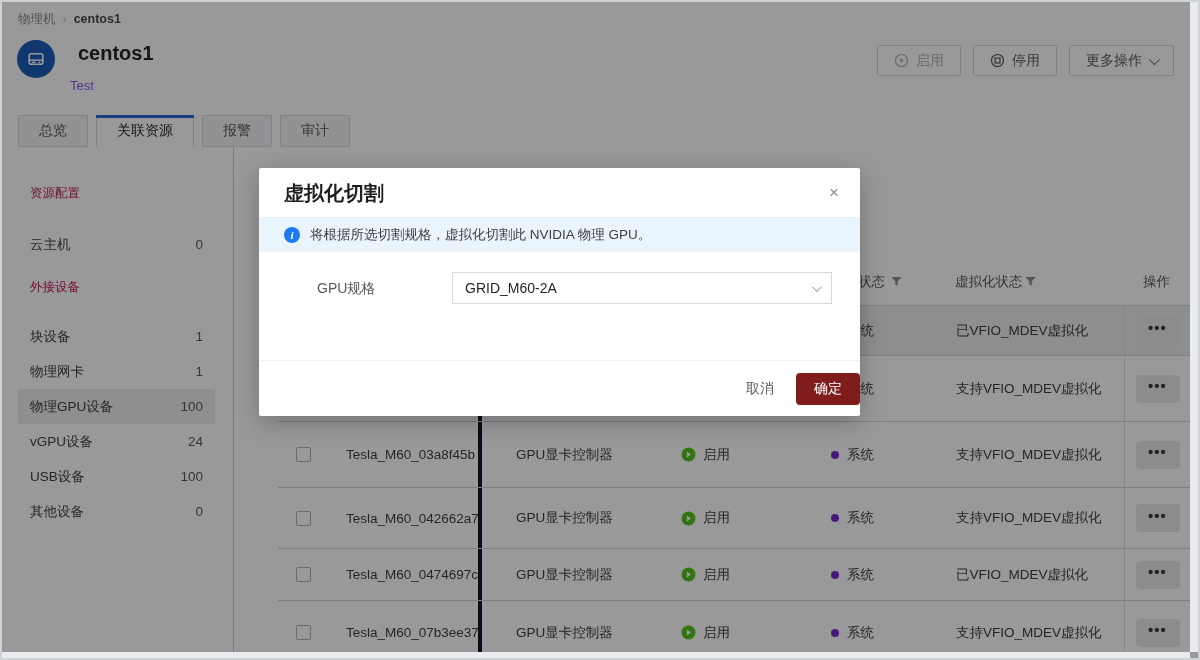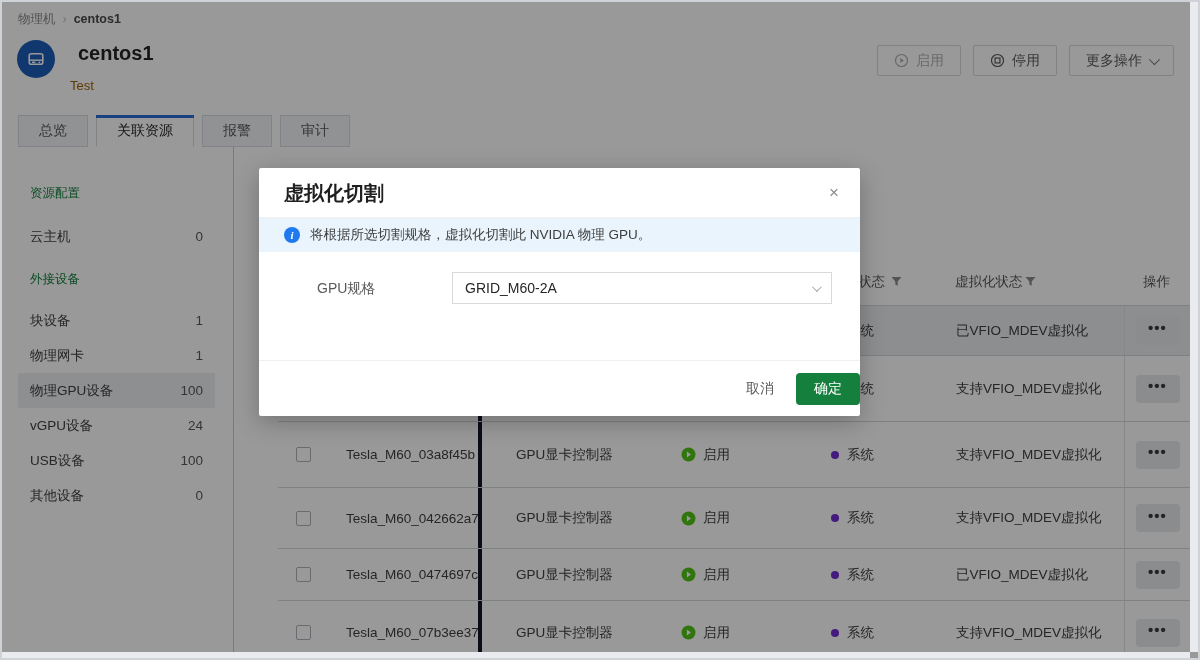--- a/index.html
+++ b/index.html
@@ -9,21 +9,21 @@
   #app { position:absolute; inset:0; background:#fff; }
 
   
   .breadcrumb { position:absolute; left:18px; top:11px; font-size:12.5px; color:#8c8c8c; }
   .breadcrumb .sep { margin:0 7px; color:#bfbfbf; }
   .breadcrumb .current { color:#4a4a4a; font-weight:700; }
 
   .host-icon { position:absolute; left:17px; top:40px; width:38px; height:38px; border-radius:50%;
                background:#1b5cb8; display:flex; align-items:center; justify-content:center; }
   .page-title { position:absolute; left:78px; top:42px; font-size:20px; font-weight:700; color:#262626; }
-  .page-sub   { position:absolute; left:70px; top:78px; font-size:13px; color:#a16207; }
+  .page-sub   { position:absolute; left:70px; top:78px; font-size:13px; color:#8b5cf6; }
 
   .top-actions { position:absolute; right:26px; top:45px; display:flex; gap:12px; }
   .btn { height:31px; background:#fff; border:1px solid #d9d9d9; border-radius:2px;
          font-size:14px; color:#595959; display:flex; align-items:center; gap:7px;
          padding:0 16px; cursor:pointer; font-family:inherit; }
   .btn.disabled { color:#b0b0b0; }
   .btn svg { flex:0 0 auto; }
   .chev { width:8px; height:8px; border-right:1.6px solid #737373; border-bottom:1.6px solid #737373;
           transform:rotate(45deg) translateY(-2px); display:inline-block; }
 
@@ -31,22 +31,22 @@
   .tabs { position:absolute; left:18px; top:115px; display:flex; gap:8px; height:32px; }
   .tab { min-width:60px; padding:0 20px; background:#f2f3f5; border:1px solid #d9dbe0;
          display:flex; align-items:center; justify-content:center; font-size:14px; color:#595959;
          cursor:pointer; position:relative; }
   .tab.active { background:#fff; color:#262626; border-bottom-color:#fff; border-top:none; }
   .tab.active::before { content:""; position:absolute; top:0; left:-1px; right:-1px; height:3px; background:#2b6bd8; }
 
   
   .content { position:absolute; left:0; top:147px; right:0; bottom:0; background:#fff; }
   .sidebar { position:absolute; left:0; top:0; width:234px; bottom:0; border-right:1px solid #c9cdd2; }
-  .side-section-title { margin:4px 30px; padding-top:0; height:20px; line-height:20px;
-                        font-size:12.5px; color:#15803d; }
+  .side-section-title { margin:12px 30px; padding-top:0; height:20px; line-height:20px;
+                        font-size:12.5px; color:#be185d; }
   .t1 { margin-top:36px; }
   .t2 { margin-top:15px; }
   .side-item { margin:0 18px; padding:0 12px; height:35px; display:flex; align-items:center;
                justify-content:space-between; font-size:13.5px; color:#404040; cursor:pointer; border-radius:2px; }
   .side-item .cnt { color:#595959; }
   .side-item.selected { background:#eceef1; }
   .side-gap { height:12px; }
 
   
   .table { position:absolute; left:278px; top:111px; right:10px; }
@@ -88,21 +88,21 @@
   .modal-body { position:relative; height:108px; }
   .field-label { position:absolute; left:25px; top:28px; font-size:14px; color:#595959;margin-left:33px; }
   .select { position:absolute; left:193px; top:20px; width:380px; height:32px; border:1px solid #d9d9d9;
             border-radius:0; background:#fff; display:flex; align-items:center; padding:0 30px 0 12px;
             font-size:14px; color:#262626; cursor:pointer; }
   .select .sel-chev { position:absolute; right:12px; width:7px; height:7px; border-right:1.4px solid #a6a6a6;
             border-bottom:1.4px solid #a6a6a6; transform:rotate(45deg) translateY(-2px); }
   .modal-footer { position:absolute; left:0; right:0; bottom:0; height:56px; border-top:1px solid #f0f0f0;
                   display:flex; align-items:center; justify-content:flex-end; gap:22px; }
   .btn-text { border:none; background:none; font-size:14px; color:#595959; cursor:pointer; font-family:inherit; }
-  .btn-primary { width:64px; height:32px; border:none; border-radius:4px; background:#15803d; color:#fff;
+  .btn-primary { width:64px; height:32px; border:none; border-radius:4px; background:#7f1d1d; color:#fff;
                  font-size:14px; cursor:pointer; font-family:inherit; }
 
   
   .frame { position:absolute; inset:0; border:2px solid #cfd2d6; z-index:70; pointer-events:none; }
   .sb-v { position:absolute; right:2px; top:2px; bottom:8px; width:8px; background:#e9ebee; z-index:65; }
   .sb-h { position:absolute; left:2px; right:10px; bottom:2px; height:6px; background:#e9ebee; z-index:65; }
 </style>
 </head>
 <body>
 

